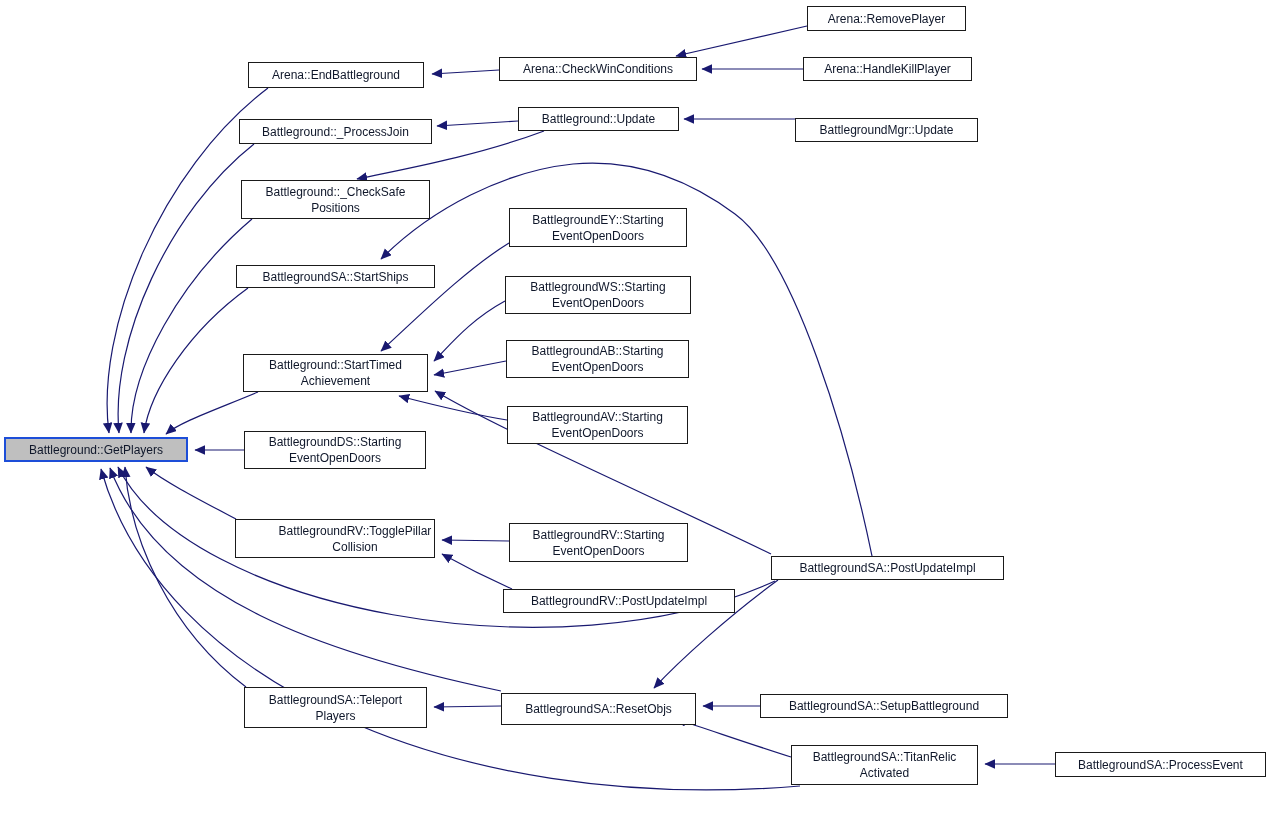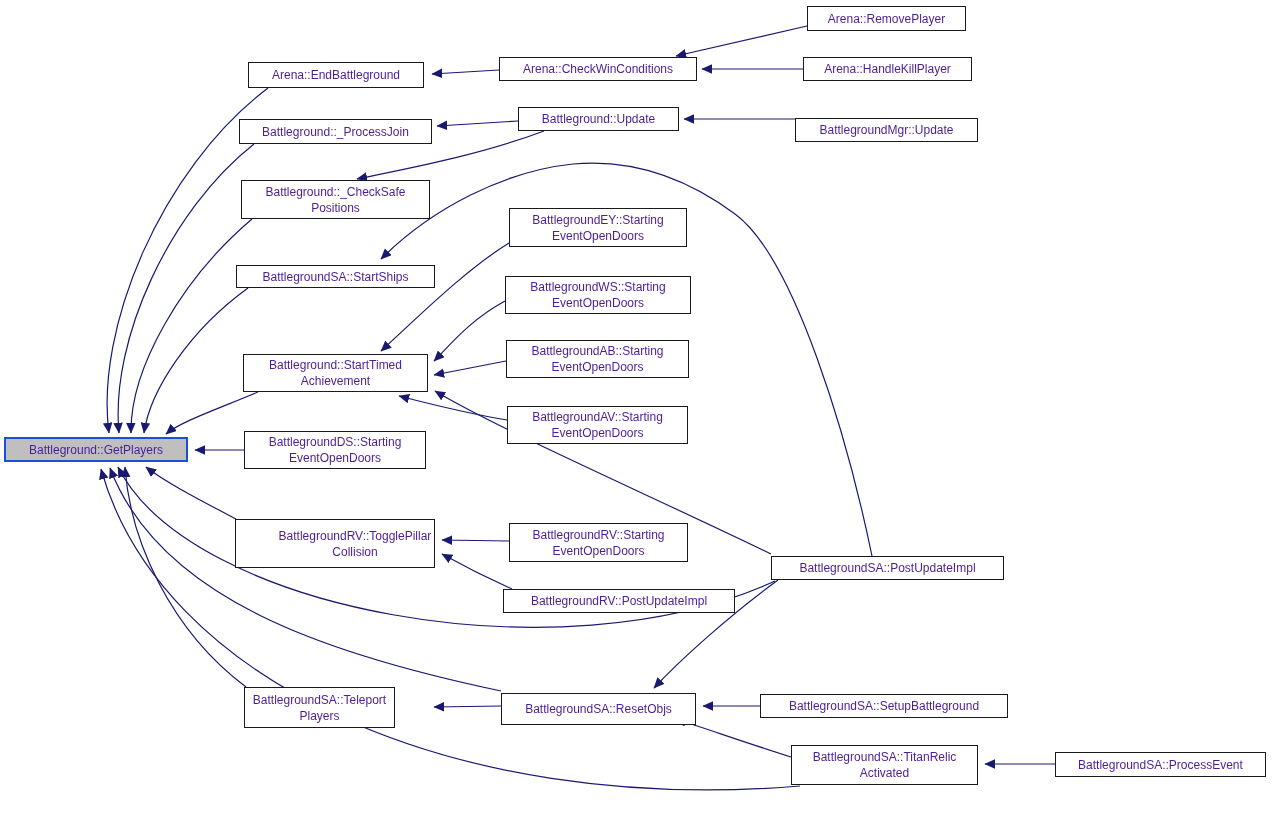--- a/index.html
+++ b/index.html
@@ -2,21 +2,21 @@
 <html><head>
 <meta charset="utf-8">
 <style>
   html,body{margin:0;padding:0;background:#ffffff;}
   #viewport{position:relative;width:1284px;height:824px;background:#ffffff;overflow:hidden;
             font-family:"Liberation Sans","DejaVu Sans",sans-serif;}
   #edge-layer{position:absolute;left:0;top:0;width:1284px;height:824px;}
   #node-layer{position:absolute;left:0;top:0;width:1284px;height:824px;}
   .node{position:absolute;box-sizing:border-box;background:#ffffff;border:1.3px solid #1a1a1a;
         display:flex;align-items:center;justify-content:center;text-align:center;
-        font-size:12px;line-height:16px;color:#4c1d95;white-space:pre-line;cursor:pointer;}
+        font-size:12px;line-height:16px;color:#0f172a;white-space:pre-line;cursor:pointer;}
   .node.focus{background:#bfbfbf;border:2px solid #1d4ed8;}
 </style>
 </head>
 <body>
 
 <div id="viewport">
   <svg id="edge-layer" width="1284" height="824" viewBox="0 0 1284 824" xmlns="http://www.w3.org/2000/svg">
       <defs>
         <marker id="arrowhead" markerWidth="11" markerHeight="9" refX="8.5" refY="4" orient="auto">
           <path d="M0,0 L9,4 L0,8 z" fill="#191970"></path>
@@ -70,27 +70,27 @@
       <div class="node" style="left: 505px; top: 276px; width: 186px; height: 38px;">BattlegroundWS::Starting
 EventOpenDoors</div>
       <div class="node" style="left: 506px; top: 340px; width: 183px; height: 38px;">BattlegroundAB::Starting
 EventOpenDoors</div>
       <div class="node" style="left: 243px; top: 354px; width: 185px; height: 38px;">Battleground::StartTimed
 Achievement</div>
       <div class="node" style="left: 507px; top: 406px; width: 181px; height: 38px;">BattlegroundAV::Starting
 EventOpenDoors</div>
       <div class="node" style="left: 244px; top: 431px; width: 182px; height: 38px;">BattlegroundDS::Starting
 EventOpenDoors</div>
-      <div class="node" style="left: 235px; top: 519px; width: 200px; height: 49px; padding-left: 40px;">BattlegroundRV::TogglePillar
+      <div class="node" style="left: 235px; top: 519px; width: 200px; height: 39px; padding-left: 40px;">BattlegroundRV::TogglePillar
 Collision</div>
       <div class="node" style="left: 509px; top: 523px; width: 179px; height: 39px;">BattlegroundRV::Starting
 EventOpenDoors</div>
       <div class="node" style="left: 483px; top: 589px; width: 232px; height: 24px; margin-left: 20px;">BattlegroundRV::PostUpdateImpl</div>
       <div class="node" style="left: 771px; top: 556px; width: 233px; height: 24px;">BattlegroundSA::PostUpdateImpl</div>
-      <div class="node" style="left: 244px; top: 687px; width: 151px; height: 41px;">BattlegroundSA::Teleport
+      <div class="node" style="left: 244px; top: 687px; width: 183px; height: 41px;">BattlegroundSA::Teleport
 Players</div>
       <div class="node" style="left: 501px; top: 693px; width: 195px; height: 32px;">BattlegroundSA::ResetObjs</div>
       <div class="node" style="left: 760px; top: 694px; width: 248px; height: 24px;">BattlegroundSA::SetupBattleground</div>
       <div class="node" style="left: 791px; top: 745px; width: 187px; height: 40px;">BattlegroundSA::TitanRelic
 Activated</div>
       <div class="node" style="left: 1055px; top: 752px; width: 211px; height: 25px;">BattlegroundSA::ProcessEvent</div>
     </div>
 </div>
 
 </body></html>

